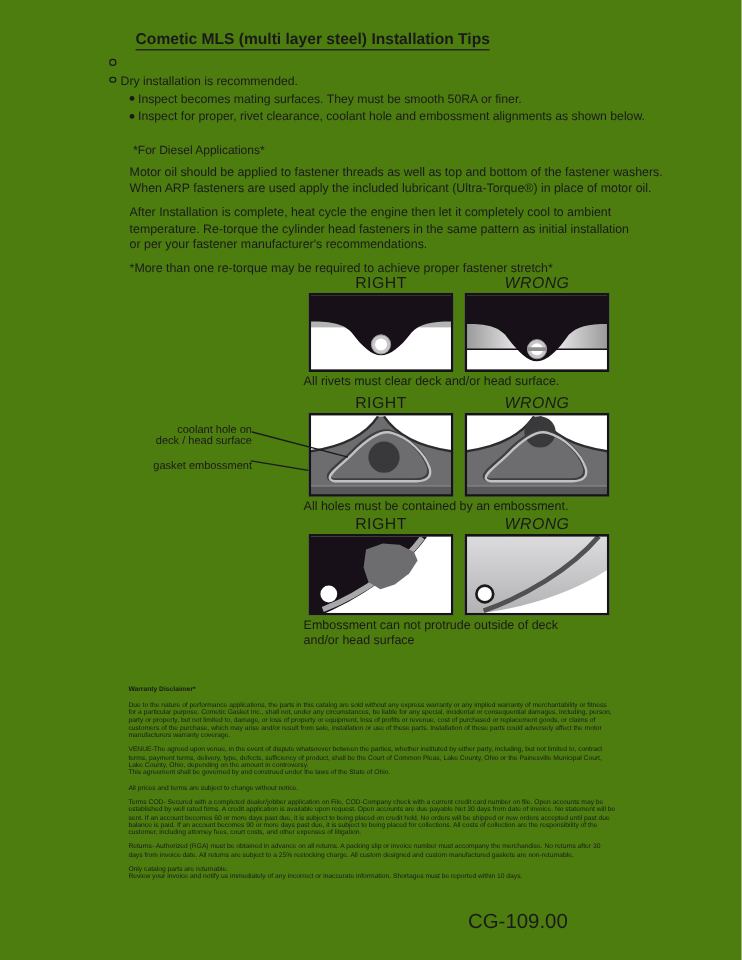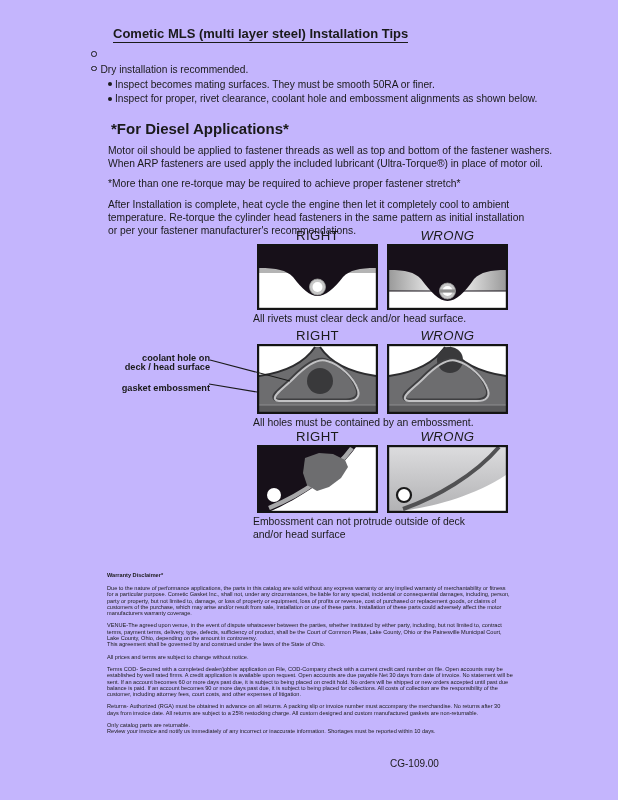--- a/index.html
+++ b/index.html
@@ -1,19 +1,19 @@
 <!DOCTYPE html>
 <html><head>
 <meta charset="utf-8">
 <style>
   html,body{margin:0;padding:0;background:#e8e8e8;}
   .page{
     position:relative;
     width:618px;height:800px;
-    background:#c4b5fd;
+    background:#4d7c0f;
     font-family:"Liberation Sans", sans-serif;
     color:#1a1a1a;
     overflow:hidden;
     margin:0 auto;
   }
   
   .tips{position:absolute;left:91px;top:24px;width:470px;}
   .doc-title{
     display:inline-block;margin-left:22px;
     font-size:13px;font-weight:bold;
@@ -26,21 +26,21 @@
     border:1px solid #1a1a1a;border-radius:50%;
     margin-right:4px;vertical-align:1.5px;
   }
   .sub-line{margin-left:17px;}
   .b-fill{
     display:inline-block;width:4px;height:4px;background:#1a1a1a;
     border-radius:50%;margin-right:3px;vertical-align:1.5px;
   }
   
   .diesel{position:absolute;left:108px;top:120px;width:450px;}
-  .diesel-heading{font-size:15px;font-weight:bold;margin-left:3px;}
+  .diesel-heading{font-size:10px;font-weight:normal;margin-left:3px;}
   .para{font-size:10.3px;line-height:13.2px;margin-top:7px;white-space:pre-line;}
   
   .pair{position:absolute;width:260px;padding-left:20px;}
   .pair-labels{display:flex;width:251px;}
   .pair-label{
     width:121px;text-align:center;font-size:13.2px;
     letter-spacing:.4px;line-height:15px;
   }
   .pair-label.wrong{margin-left:9px;font-style:italic;}
   .pair-boxes{display:flex;margin-top:1px;}
@@ -49,56 +49,56 @@
   .pair-caption{
     font-size:10.4px;line-height:12.5px;margin-top:3px;margin-left:-4px;
     white-space:pre-line;
   }
   #pair1{left:237px;top:228px;}
   #pair2{left:237px;top:328px;}
   #pair3{left:237px;top:429px;}
   
   .annotations{
     position:absolute;left:118px;top:344px;width:92px;
-    text-align:right;font-size:9.2px;line-height:9.6px;white-space:pre-line;font-weight:bold;
+    text-align:right;font-size:9.2px;line-height:9.6px;white-space:pre-line;
   }
   .annotation + .annotation{margin-top:2px;}
   .leader-svg{position:absolute;left:205px;top:348px;pointer-events:none;}
   
   .disclaimer{position:absolute;left:107px;top:572px;width:406px;}
   .disclaimer-heading{font-size:5.6px;font-weight:bold;line-height:7px;}
   .disclaimer p{
     font-size:5.6px;line-height:6.3px;margin:6px 0 0 0;white-space:pre-line;
   }
   
-  .part-number{position:absolute;left:390px;top:758px;font-size:10px;}
+  .part-number{position:absolute;left:390px;top:758px;font-size:17px;}
 </style>
 </head>
 <body>
 
 <div class="page">
 
   <div class="tips">
     <div class="doc-title">Cometic MLS (multi layer steel) Installation Tips</div>
     <div class="bullet-list">
       <div class="bullet-line"><span class="b-open"></span></div>
       <div class="bullet-line"><span class="b-open"></span><span>Dry installation is recommended.</span></div>
       <div class="bullet-line sub-line"><span class="b-fill"></span><span>Inspect becomes mating surfaces.  They must be smooth 50RA or finer.</span></div>
       <div class="bullet-line sub-line"><span class="b-fill"></span><span>Inspect for proper, rivet clearance, coolant hole and embossment alignments as shown below.</span></div>
     </div>
   </div>
 
   <div class="diesel">
     <div class="diesel-heading">*For Diesel Applications*</div>
     <div class="para">Motor oil should be applied to fastener threads as well as top and bottom of the fastener washers.
 When ARP fasteners are used apply the included lubricant (Ultra-Torque®) in place of motor oil.</div>
-    <div class="para">*More than one re-torque may be required to achieve proper fastener stretch*</div>
     <div class="para">After Installation is complete, heat cycle the engine then let it completely cool to ambient
 temperature. Re-torque the cylinder head fasteners in the same pattern as initial installation
 or per your fastener manufacturer's recommendations.</div>
+    <div class="para">*More than one re-torque may be required to achieve proper fastener stretch*</div>
   </div>
 
   <div class="pair" id="pair1">
     <div class="pair-labels">
       <span class="pair-label">RIGHT</span>
       <span class="pair-label wrong">WRONG</span>
     </div>
     <div class="pair-boxes">
       <svg width="121" height="66" viewBox="0 0 121 66">
         <rect x="0" y="0" width="121" height="66" fill="#ffffff"></rect>

